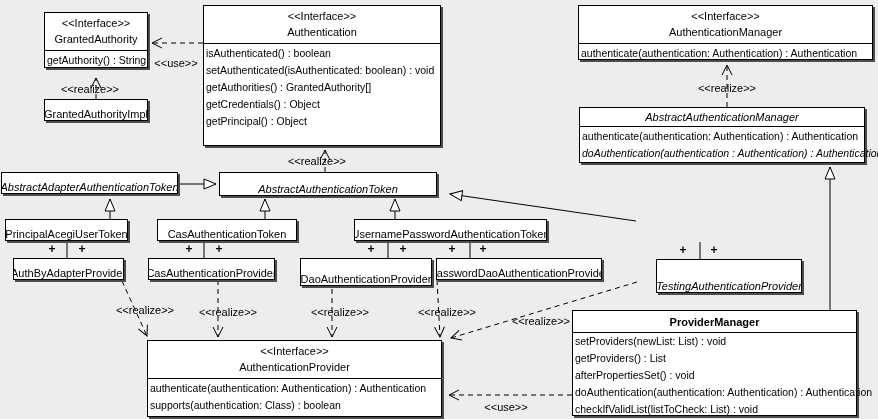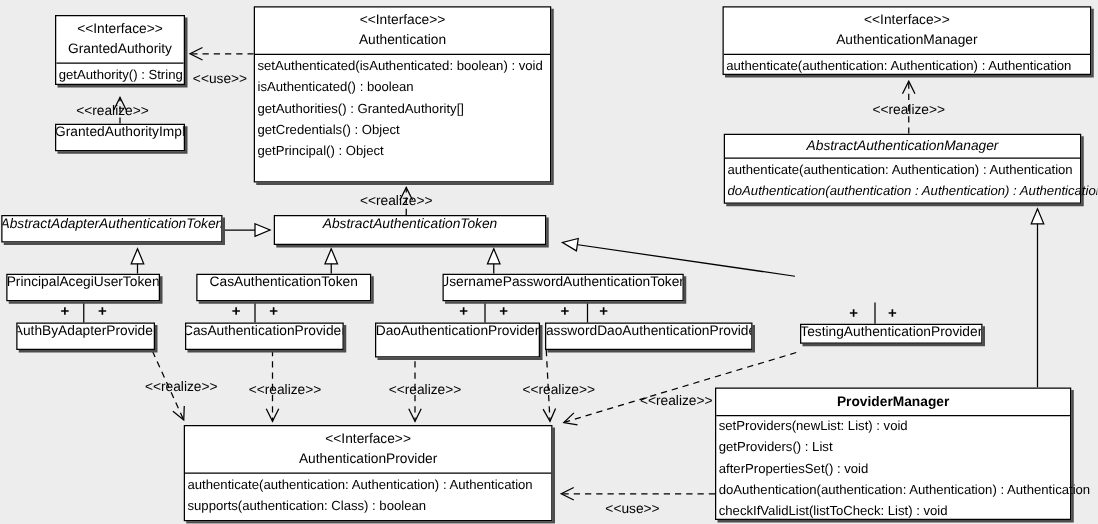--- a/index.html
+++ b/index.html
@@ -5,21 +5,21 @@
   html,body{margin:0;padding:0;background:#ededed;}
   #canvas{position:relative;width:878px;height:419px;background:#ededed;overflow:hidden;
           font-family:"Liberation Sans","DejaVu Sans",sans-serif;color:#000;}
   svg.wires{position:absolute;left:0;top:0;width:878px;height:419px;z-index:1;}
   .uml-box{position:absolute;background:#fff;border:1px solid #000;box-shadow:2px 2px 0 0 #4d4d4d;
            z-index:2;box-sizing:border-box;overflow:hidden;}
   .hdr{border-bottom:1px solid #000;text-align:center;padding:2px 2px 3px 2px;}
   .stereo{font-size:11px;line-height:16px;}
   .cname{font-size:11px;line-height:16px;white-space:nowrap;}
   .cname.abstract{font-style:italic;}
-  .single{display:flex;align-items:flex-start;justify-content:center;height:100%;}
+  .single{display:flex;align-items:flex-end;justify-content:center;height:100%;}
   .single .cname{line-height:normal;}
   .methods{padding:1px 2px;}
   .m{font-size:10.5px;line-height:17px;white-space:nowrap;text-align:left;}
   .m.italic{font-style:italic;}
   .m.overflow{overflow:visible;}
   .edge-label{position:absolute;z-index:3;font-size:11px;white-space:nowrap;
               transform:translate(-50%,-50%);}
   .plus{position:absolute;z-index:3;font-size:12px;font-weight:bold;transform:translate(-50%,-50%);}
 </style>
 </head>
@@ -78,22 +78,22 @@
         <div class="cname">GrantedAuthorityImpl</div>
       </div>
   </div>
 
   <div class="uml-box" style="left:203px;top:5px;width:238px;height:141px;">
     <div class="hdr">
       <div class="stereo">&lt;&lt;Interface&gt;&gt;</div>
       <div class="cname">Authentication</div>
     </div>
     <div class="methods">
+      <div class="m">isAuthenticated() : boolean</div>
       <div class="m">setAuthenticated(isAuthenticated: boolean) : void</div>
-      <div class="m">isAuthenticated() : boolean</div>
       <div class="m">getAuthorities() : GrantedAuthority[]</div>
       <div class="m">getCredentials() : Object</div>
       <div class="m">getPrincipal() : Object</div>
     </div>
   </div>
 
   <div class="uml-box" style="left:578px;top:5px;width:295px;height:55px;">
     <div class="hdr">
       <div class="stereo">&lt;&lt;Interface&gt;&gt;</div>
       <div class="cname">AuthenticationManager</div>
@@ -161,21 +161,21 @@
         <div class="cname">DaoAuthenticationProvider</div>
       </div>
   </div>
 
   <div class="uml-box" style="left:436px;top:258px;width:166px;height:22px;">
     <div class="single">
         <div class="cname">PasswordDaoAuthenticationProvider</div>
       </div>
   </div>
 
-  <div class="uml-box" style="left:640px;top:259px;width:146px;height:16px;">
+  <div class="uml-box" style="left:656px;top:259px;width:146px;height:34px;font-style:italic;">
     <div class="single">
         <div class="cname">TestingAuthenticationProvider</div>
       </div>
   </div>
 
   <div class="uml-box" style="left:147px;top:340px;width:295px;height:77px;">
     <div class="hdr">
       <div class="stereo">&lt;&lt;Interface&gt;&gt;</div>
       <div class="cname">AuthenticationProvider</div>
     </div>

